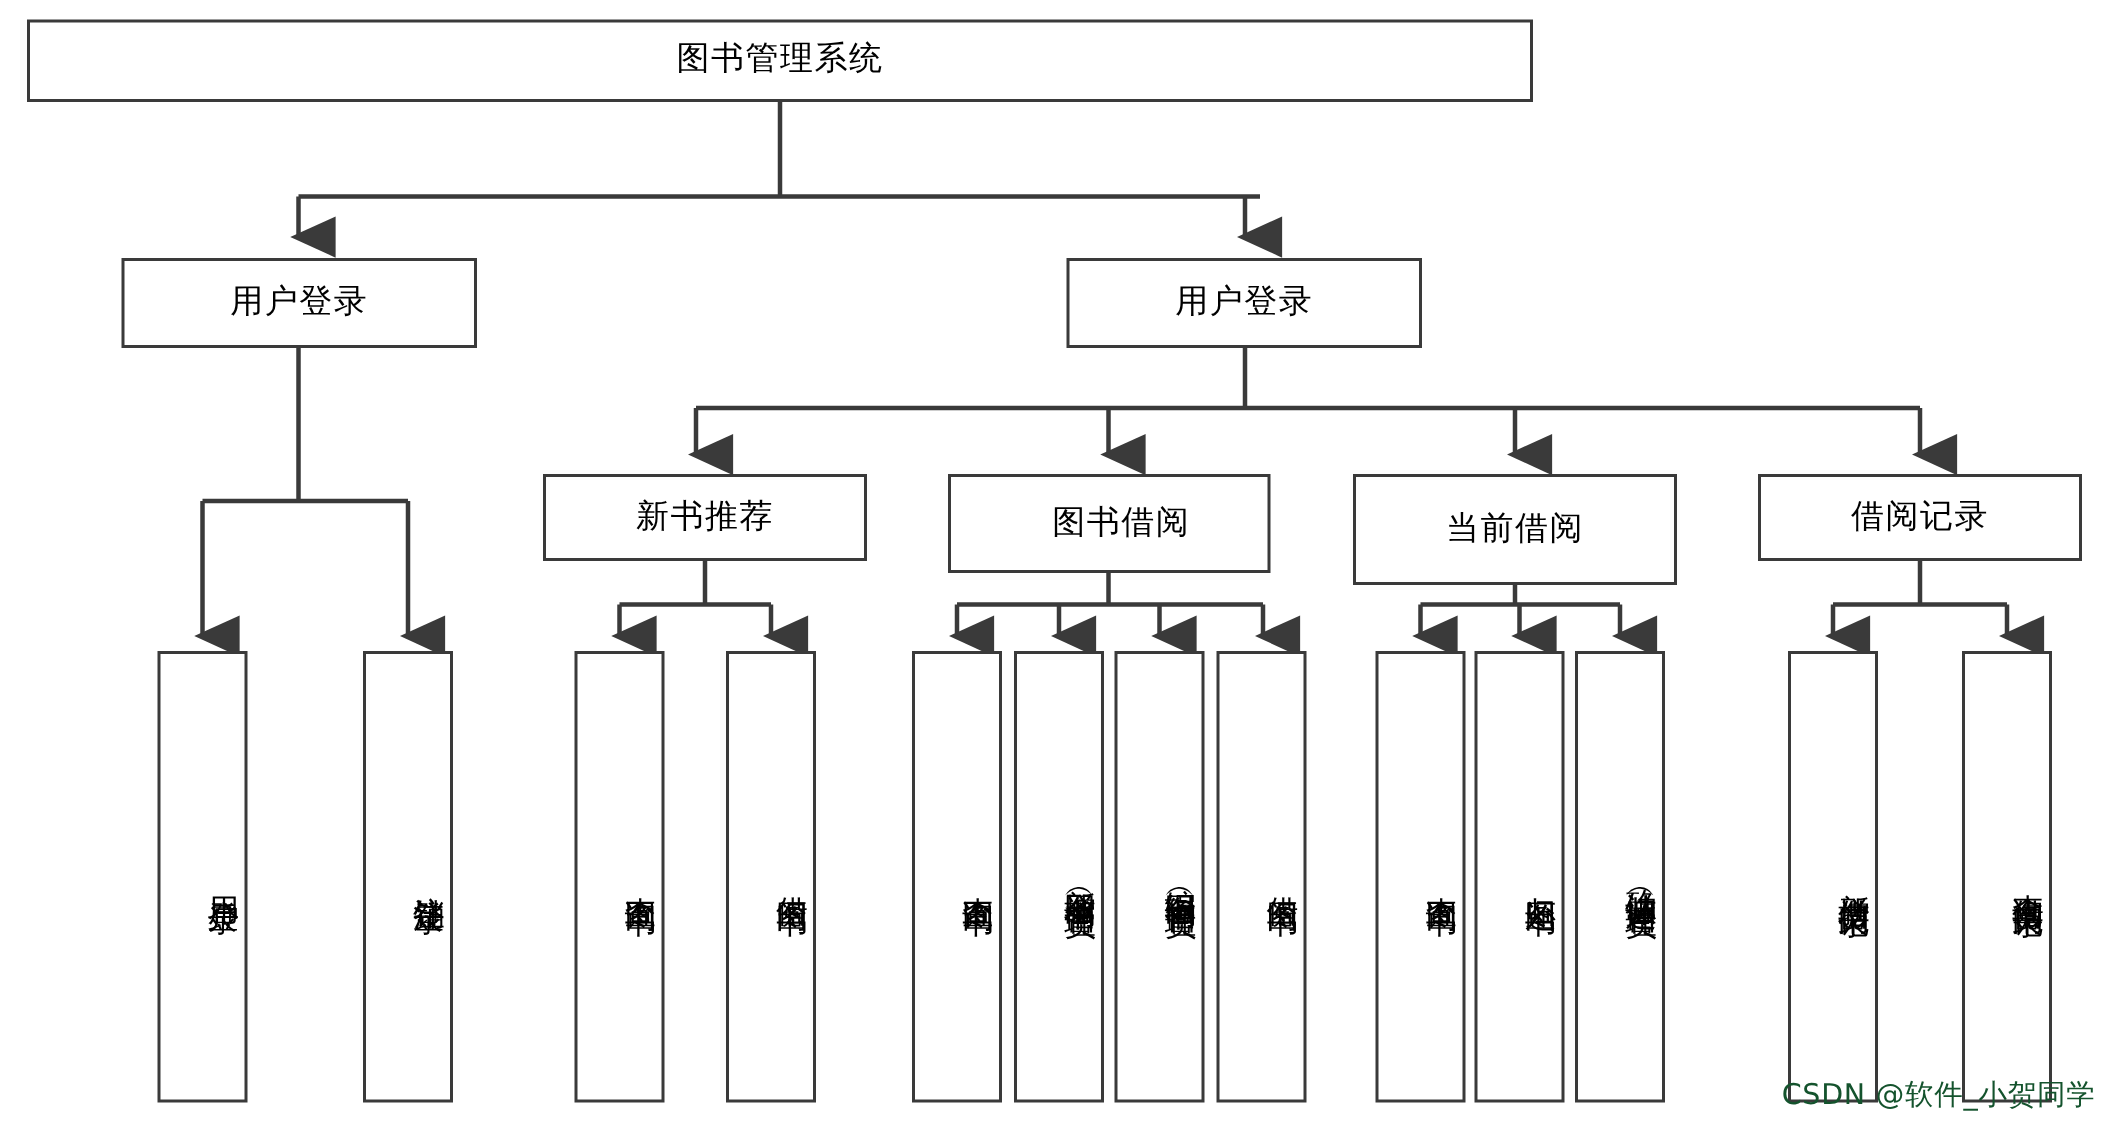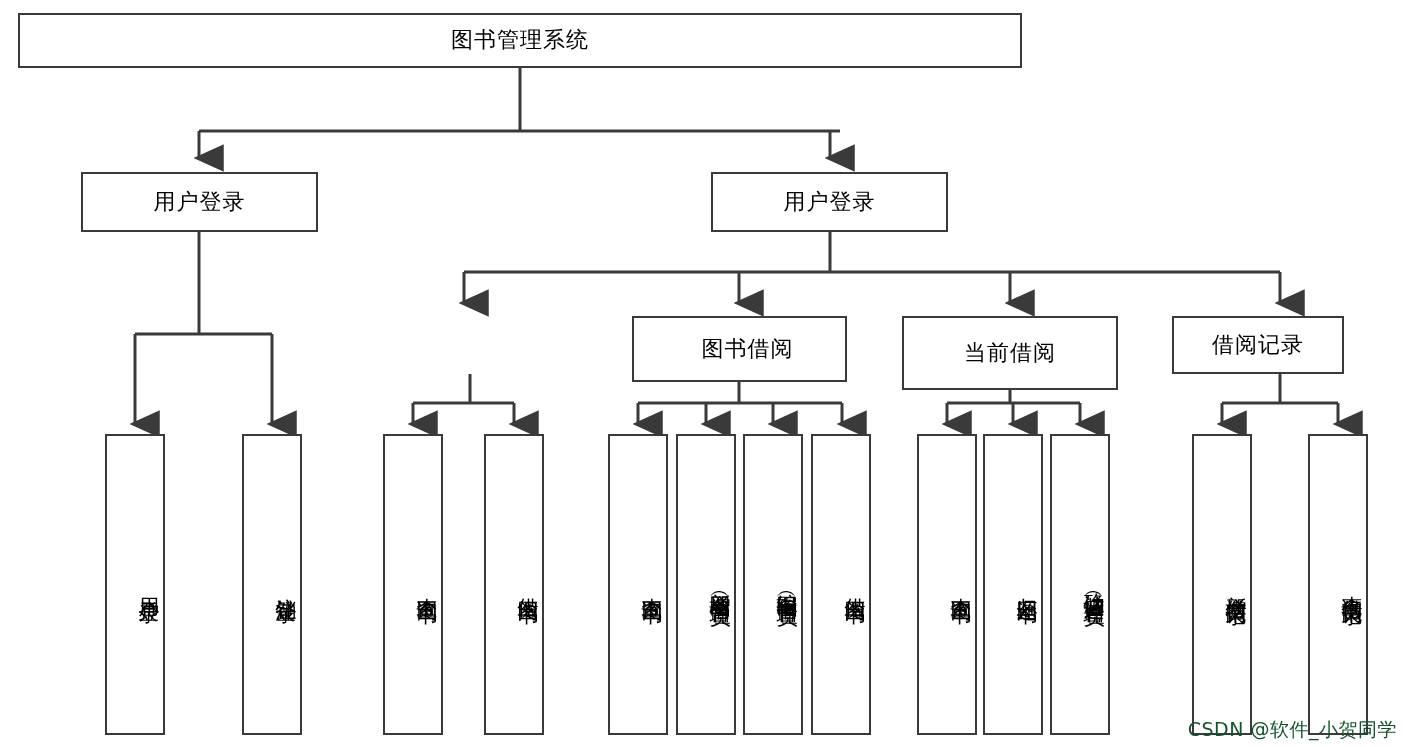--- a/index.html
+++ b/index.html
@@ -125,27 +125,30 @@
     <span>图书管理系统</span>
   </div>
 
   <div class="node horiz" style="left:81px; top:172px; width:237px; height:60px;">
     <span>用户登录</span>
   </div>
   <div class="node horiz" style="left:711px; top:172px; width:237px; height:60px;">
     <span>用户登录</span>
   </div>
 
+  <div class="node horiz" style="left:362px; top:316px; width:216px; height:58px;">
+    <span>新书推荐</span>
+  </div>
   <div class="node horiz" style="left:632px; top:316px; width:215px; height:66px;padding-left:16px;">
     <span>图书借阅</span>
   </div>
   <div class="node horiz" style="left:902px; top:316px; width:216px; height:74px;">
     <span>当前借阅</span>
   </div>
-  <div class="node horiz" style="left:1172px; top:316px; width:172px; height:58px;">
+  <div class="node horiz" style="left:1172px; top:316px; width:216px; height:58px;">
     <span>借阅记录</span>
   </div>
 
   <div class="node vert" style="left:105px; top:434px; width:60px; height:301px;">
     <span class="vlabel">用户登录</span>
   </div>
   <div class="node vert" style="left:242px; top:434px; width:60px; height:301px;">
     <span class="vlabel">注销登录</span>
   </div>
 

